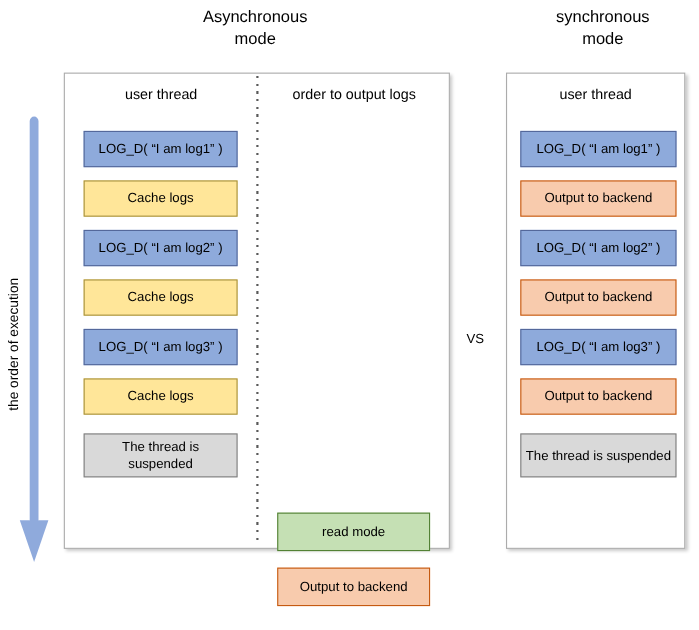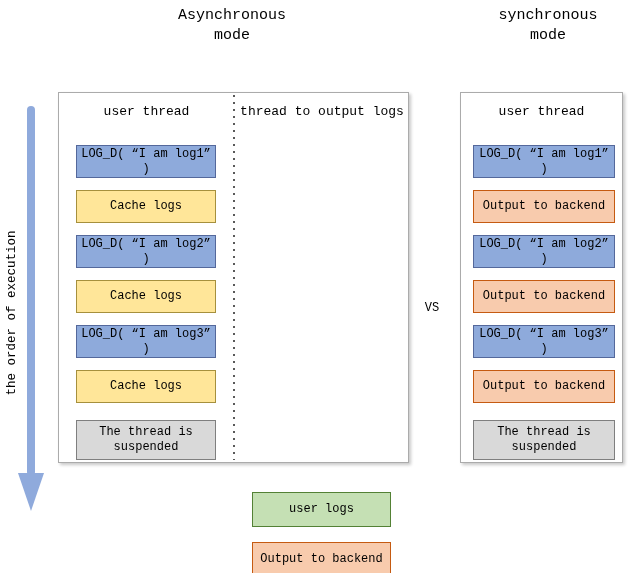--- a/index.html
+++ b/index.html
@@ -6,39 +6,37 @@
   body {
     font-family: "Liberation Sans", "DejaVu Sans", sans-serif;
     color: var(--text, #000);
   }
   #canvas {
     position: relative;
     width: 635px;
     height: 573px;
     background: #ffffff;
     overflow: hidden;
-    font-family: Liberation Mono, monospace;
   }
   .title {
     position: absolute;
     top: 6px;
     width: 200px;
     text-align: center;
     font-size: 15px;
     line-height: 20px;
   }
   .panel {
     position: absolute;
     top: 66px;
-    height: 371px;
+    height: 433px;
     background: #ffffff;
     border: 1px solid var(--panel_border, #ababab);
     box-shadow: 2px 2px 3px #c9c9c9;
     box-sizing: border-box;
-    margin-top: 26px;
   }
   #async-panel { left: 58px; width: 351px; }
   #sync-panel  { left: 460px; width: 163px; }
   .col-header {
     position: absolute;
     top: 11px;
     text-align: center;
     font-size: 13px;
   }
   .dotted-sep {
@@ -125,31 +123,31 @@
     <div>mode</div>
   </div>
 
   <div id="arrow-line"></div>
   <div id="arrow-head"></div>
   <div id="axis-label">the order of execution</div>
 
   <div class="panel" id="async-panel">
     <div class="dotted-sep"></div>
     <div class="col-header" style="left:0;width:175px;">user thread</div>
-    <div class="col-header" style="left:175px;width:176px;">thread to output logs</div>
+    <div class="col-header" style="left:175px;width:176px;">order to output logs</div>
 
     <div class="box blue ubox" style="top:52px;height:33px;">LOG_D( “I am log1” )</div>
     <div class="box yellow ubox" style="top:97px;height:33px;">Cache logs</div>
     <div class="box blue ubox" style="top:142px;height:33px;">LOG_D( “I am log2” )</div>
     <div class="box yellow ubox" style="top:187px;height:33px;">Cache logs</div>
     <div class="box blue ubox" style="top:232px;height:33px;">LOG_D( “I am log3” )</div>
     <div class="box yellow ubox" style="top:277px;height:33px;">Cache logs</div>
     <div class="box gray ubox" style="top:327px;height:40px;">The thread is suspended</div>
 
-    <div class="box green obox" style="top:399px;height:35px;">user logs</div>
+    <div class="box green obox" style="top:399px;height:35px;">read mode</div>
     <div class="box orange obox" style="top:449px;height:35px;">Output to backend</div>
   </div>
 
   <div id="vs">VS</div>
 
   <div class="panel" id="sync-panel">
     <div class="col-header" style="left:0;width:100%;">user thread</div>
 
     <div class="box blue rbox" style="top:52px;height:33px;">LOG_D( “I am log1” )</div>
     <div class="box orange rbox" style="top:97px;height:33px;">Output to backend</div>

